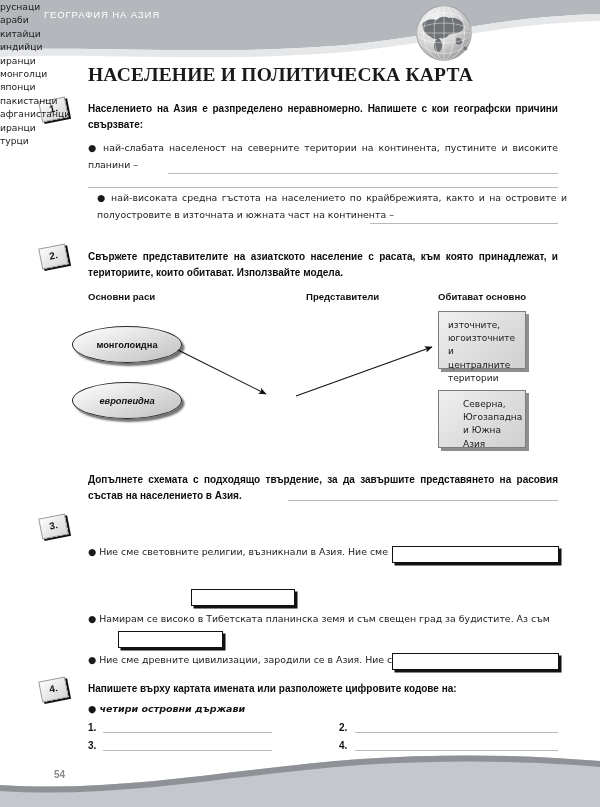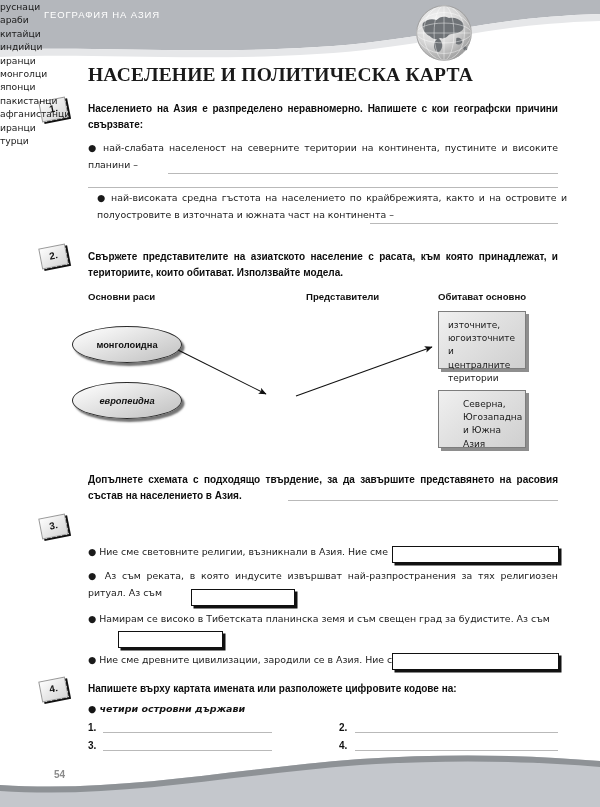--- a/index.html
+++ b/index.html
@@ -277,21 +277,20 @@
   <div class="rule" style="left:288px;top:500px;width:270px;"></div>
 
   <div class="badge" style="left:40px;top:516px;">
     <div class="sq"></div>
     <div class="num">3.</div>
   </div>
 
   <div class="body-txt" style="left:88px;top:544px;width:470px;">● Ние сме световните религии, възникнали в Азия. Ние сме</div>
   <div class="ans-box" style="left:392px;top:546px;width:165px;"></div>
 
-  <div class="body-txt" style="left:88px;top:568px;width:470px;">● Аз съм реката, в която индусите извършват най-разпространения за тях религиозен ритуал. Аз съм</div>
   <div class="ans-box" style="left:191px;top:589px;width:102px;"></div>
 
   <div class="body-txt" style="left:88px;top:611px;width:470px;">● Намирам се високо в Тибетската планинска земя и съм свещен град за будистите. Аз съм</div>
   <div class="ans-box" style="left:118px;top:631px;width:103px;"></div>
 
   <div class="body-txt" style="left:88px;top:652px;width:470px;">● Ние сме древните цивилизации, зародили се в Азия. Ние сме</div>
   <div class="ans-box" style="left:392px;top:653px;width:165px;"></div>
 
   <div class="badge" style="left:40px;top:679px;">
     <div class="sq"></div>

